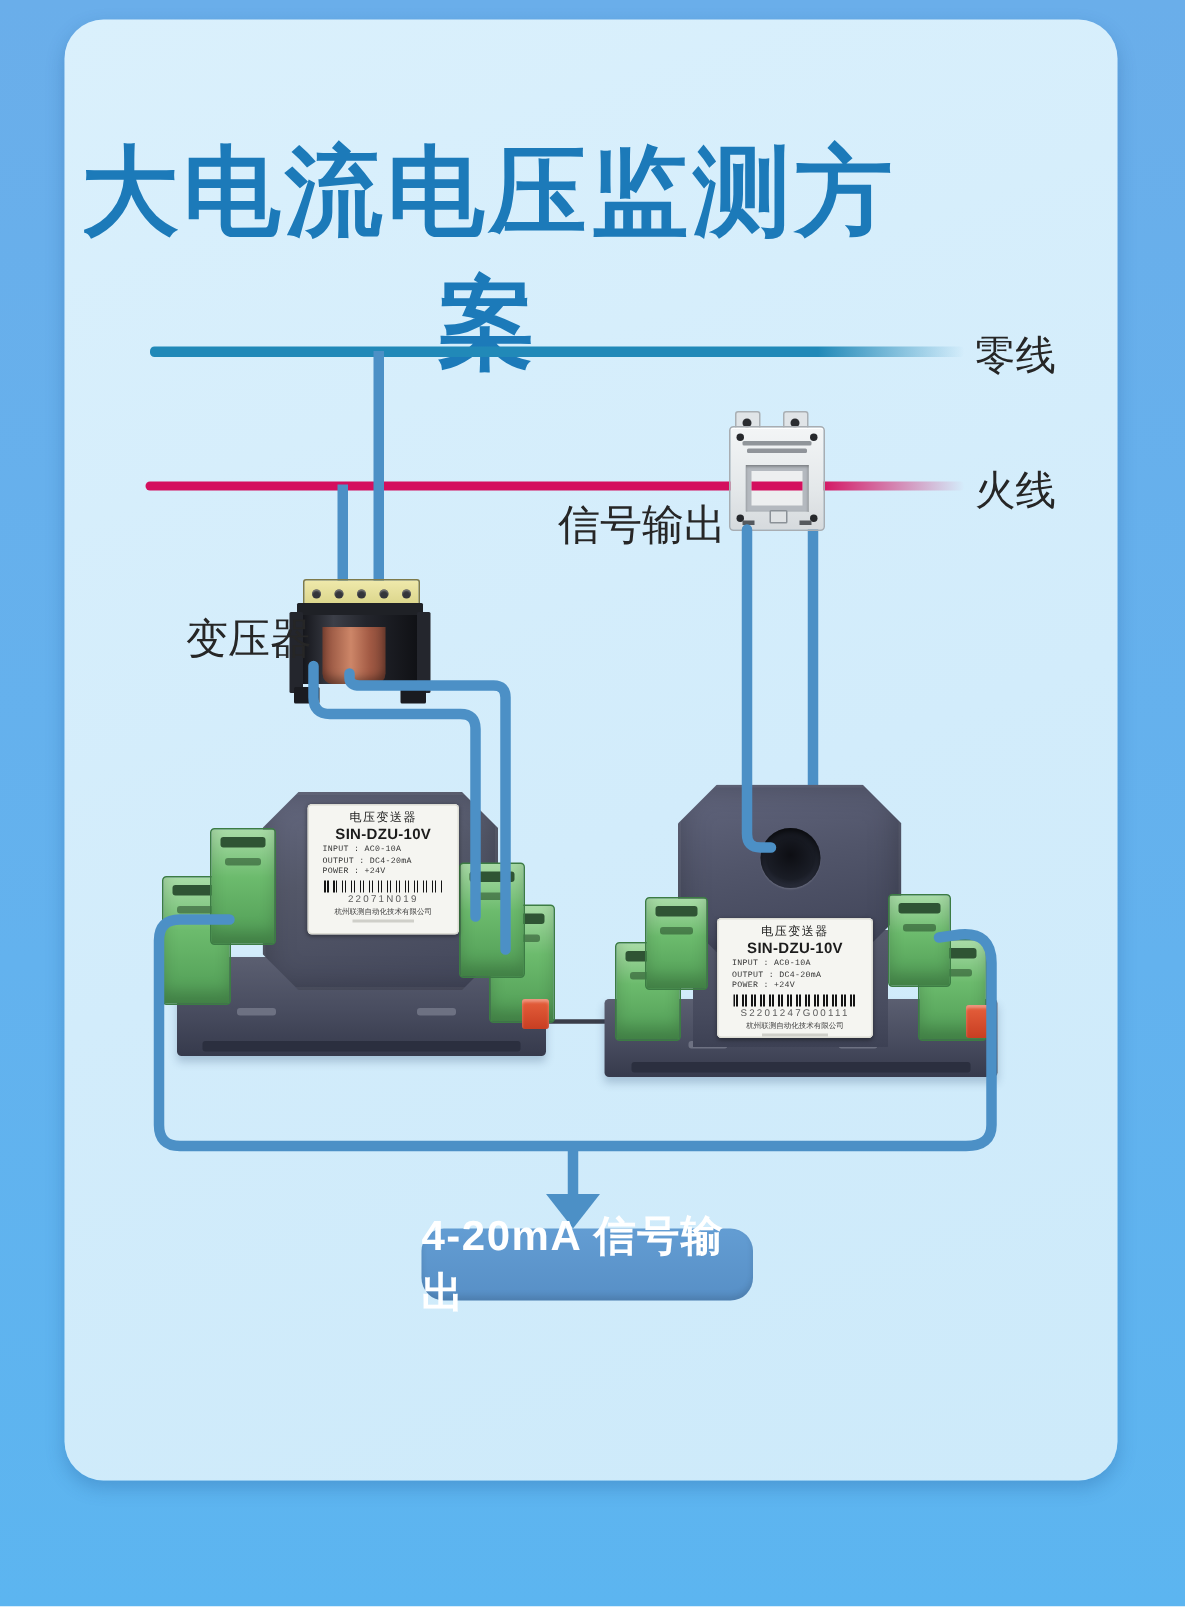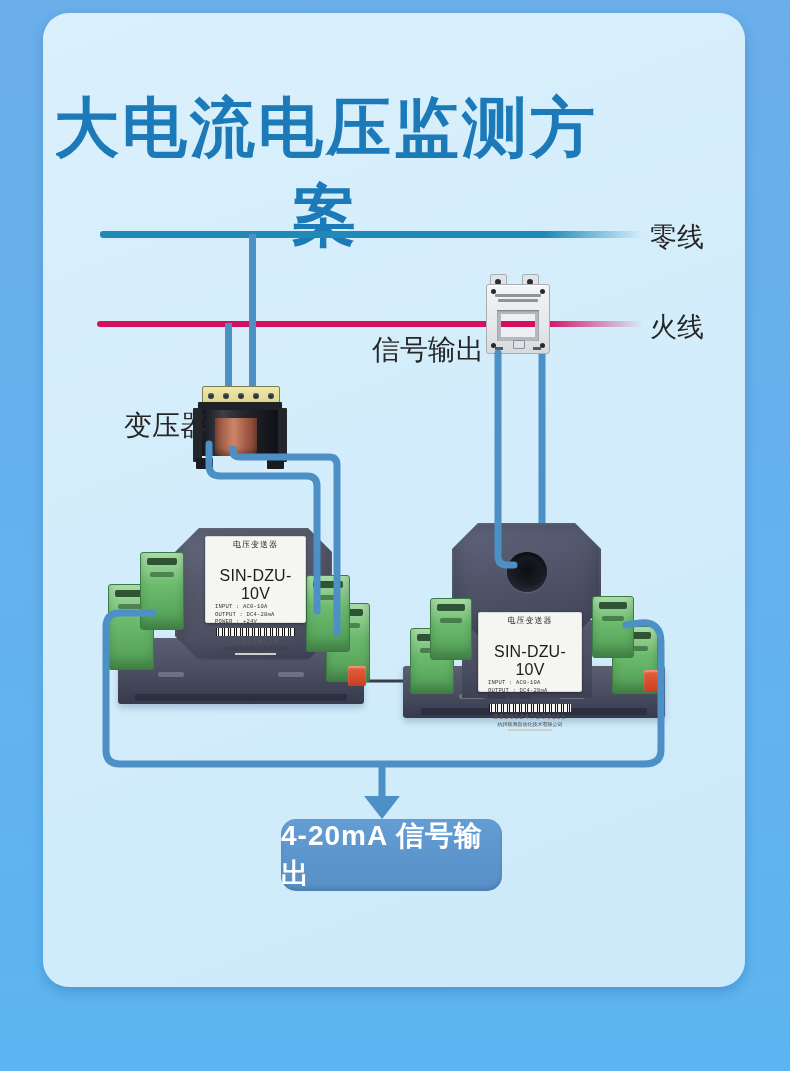--- a/index.html
+++ b/index.html
@@ -63,42 +63,42 @@
   .mbase::after{content:"";position:absolute;left:7%;right:7%;bottom:3px;height:7px;background:#2b2f3f;border-radius:2px;}
   .mslot{position:absolute;width:26px;height:5px;background:#6d7182;border-radius:2px;}
   .mbody{position:absolute;background:linear-gradient(165deg,#666a82 0%,#545869 40%,#42465a 100%);
     clip-path:polygon(24px 0,calc(100% - 24px) 0,100% 24px,100% calc(100% - 24px),calc(100% - 24px) 100%,24px 100%,0 calc(100% - 24px),0 24px);
     box-shadow:inset 0 0 0 2px rgba(255,255,255,.05), inset 0 0 22px rgba(0,0,0,.28);}
   .clip{position:absolute;background:linear-gradient(180deg,#e6603c,#c83e22);border-radius:2px;
     box-shadow:inset 0 2px 2px rgba(255,255,255,.35);}
   .mlabel{position:absolute;background:#f5f5f1;border-radius:3px;color:#1c1c1c;text-align:center;
     padding:3px 2px;box-shadow:0 1px 3px rgba(0,0,0,.4), inset 0 0 0 1px #dcdcd4;}
   .ml-product{font-size:8px;font-weight:normal;letter-spacing:1px;}
-  .ml-model{font-size:16px;font-weight:normal;letter-spacing:.2px;margin-top:17px;}
+  .ml-model{font-size:10px;font-weight:bold;letter-spacing:.2px;margin-top:1px;}
   .ml-spec{font-size:5.5px;line-height:1.4;text-align:left;padding-left:8px;color:#333;
     font-family:"Liberation Mono",monospace;letter-spacing:.2px;}
   .ml-barcode{height:8px;margin:2px 9px 1px;
     background:repeating-linear-gradient(90deg,#141414 0 1px,#f5f5f1 1px 2px,#141414 2px 3px,#f5f5f1 3px 6px);}
   .ml-serial{font-size:6.5px;color:#5c5c5c;letter-spacing:1.5px;}
   .ml-company{font-size:5px;color:#3c3c3c;margin-top:1px;white-space:nowrap;}
   .ml-tiny{height:2px;background:#cfcfc9;margin:2px 28px 0;}
 
   #mod-left{position:absolute;left:100px;top:520px;width:280px;height:195px;}
   #mod-right{position:absolute;left:400px;top:515px;width:280px;height:200px;}
   #mod-right .plate{position:absolute;left:52px;top:8px;width:149px;height:112px;
     background:linear-gradient(168deg,#62667e 0%,#51556a 45%,#3f4357 100%);
     clip-path:polygon(26px 0,calc(100% - 26px) 0,100% 26px,100% calc(100% - 26px),calc(100% - 26px) 100%,26px 100%,0 calc(100% - 26px),0 26px);
     box-shadow:inset 0 0 0 2px rgba(255,255,255,.05), inset 0 0 22px rgba(0,0,0,.28);}
   #mod-right .hole{position:absolute;left:107px;top:37px;width:40px;height:40px;border-radius:50%;
     background:radial-gradient(circle at 50% 45%,#0d0e13 0%,#1a1d26 55%,#2a2e3c 72%,#3a3f50 100%);
     box-shadow:inset 0 2px 4px rgba(0,0,0,.8), 0 1px 1px rgba(255,255,255,.12);}
   #mod-right .front{position:absolute;left:62px;top:105px;width:130px;height:78px;
     background:linear-gradient(180deg,#565a6c 0%,#474b5e 70%,#3d4154 100%);}
 
-  .down-btn{position:absolute;left:281px;top:819px;width:221px;height:72px;border-radius:15px;
+  .down-btn{position:absolute;left:281px;top:819px;width:221px;height:48px;border-radius:15px;
     background:linear-gradient(180deg,#639dd3 0%,#578fc6 100%);
     box-shadow:inset 0 -3px 4px rgba(0,0,0,.12);
     display:flex;align-items:center;justify-content:center;
     color:#fff;font-size:28px;font-weight:bold;letter-spacing:1px;}
 </style>
 </head>
 <body>
 
 <div id="canvas">
   <div id="card"></div>

